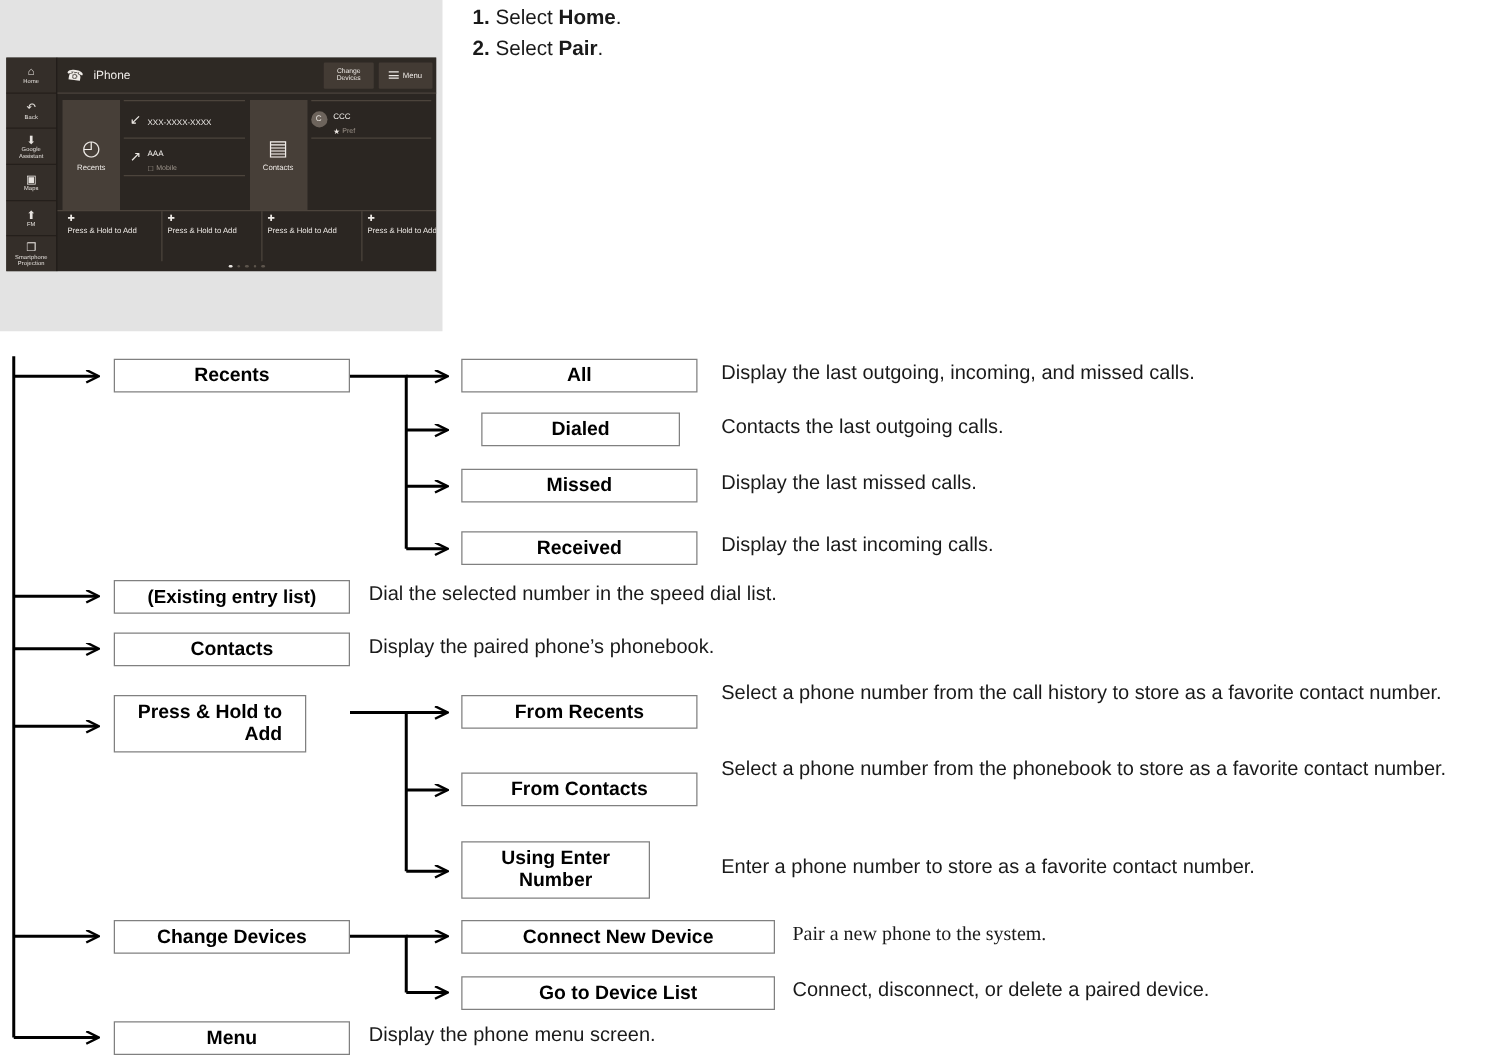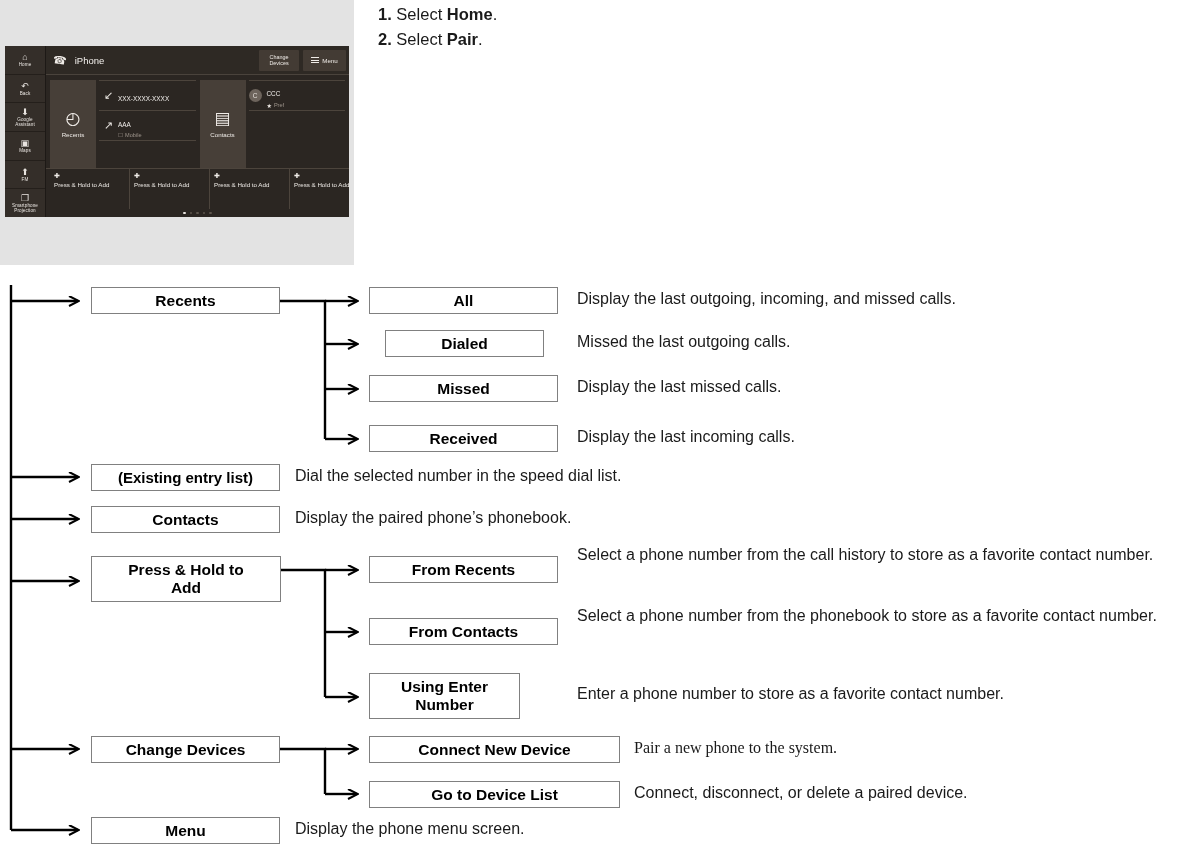--- a/index.html
+++ b/index.html
@@ -418,21 +418,21 @@
       <path d="M325,529 L357,529" marker-end="url(#ar)"></path>
     </g>
   </svg>
 
   <div class="node" style="left:91px; top:22px; width:189px; height:27px;">Recents</div>
 
   <div class="node" style="left:91px; top:199px; width:189px; height:27px; font-size:15px;">(Existing entry list)</div>
 
   <div class="node" style="left:91px; top:241px; width:189px; height:27px;">Contacts</div>
 
-  <div class="node" style="left:91px; top:291px; width:190px; height:46px; white-space:pre-line;">Press &amp; Hold to
+  <div class="node" style="left:91px; top:291px; width:154px; height:46px; white-space:pre-line;text-align:right;">Press &amp; Hold to
 Add</div>
 
   <div class="node" style="left:91px; top:471px; width:189px; height:27px;">Change Devices</div>
 
   <div class="node" style="left:91px; top:552px; width:189px; height:27px;">Menu</div>
 
   <div class="node" style="left:369px; top:22px; width:189px; height:27px;">All</div>
 
   <div class="node" style="left:369px; top:65px; width:159px; height:27px;margin-left:16px;">Dialed</div>
 
@@ -446,21 +446,21 @@
 
   <div class="node" style="left:369px; top:408px; width:151px; height:46px; white-space:pre-line;">Using Enter
 Number</div>
 
   <div class="node" style="left:369px; top:471px; width:251px; height:27px;">Connect New Device</div>
 
   <div class="node" style="left:369px; top:516px; width:251px; height:27px;">Go to Device List</div>
 
   <div class="desc" style="left:577px; top:23px; width:610px;">Display the last outgoing, incoming, and missed calls.</div>
 
-  <div class="desc" style="left:577px; top:66px; width:610px;">Missed the last outgoing calls.</div>
+  <div class="desc" style="left:577px; top:66px; width:610px;">Contacts the last outgoing calls.</div>
 
   <div class="desc" style="left:577px; top:111px; width:610px;">Display the last missed calls.</div>
 
   <div class="desc" style="left:577px; top:161px; width:610px;">Display the last incoming calls.</div>
 
   <div class="desc" style="left:295px; top:200px; width:890px;">Dial the selected number in the speed dial list.</div>
 
   <div class="desc" style="left:295px; top:242px; width:890px;">Display the paired phone’s phonebook.</div>
 
   <div class="desc" style="left:577px; top:279px; width:600px;">Select a phone number from the call history to store as a favorite contact number.</div>

